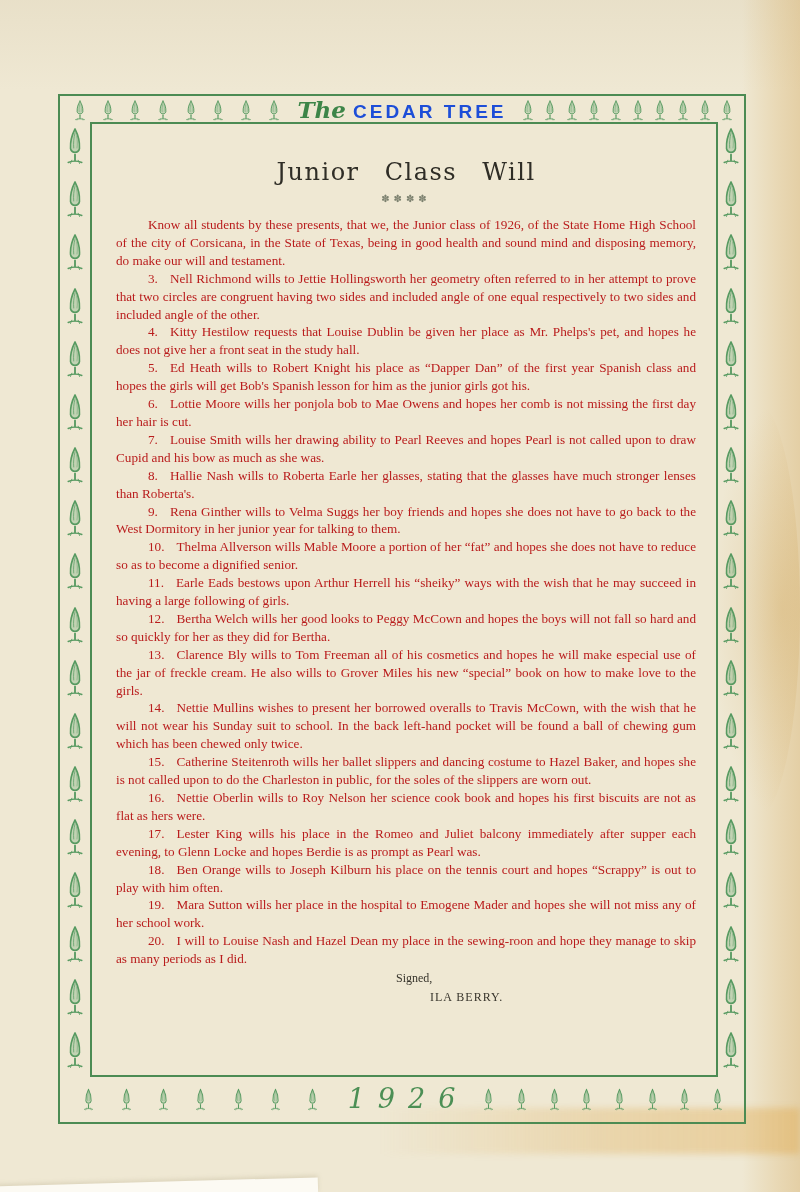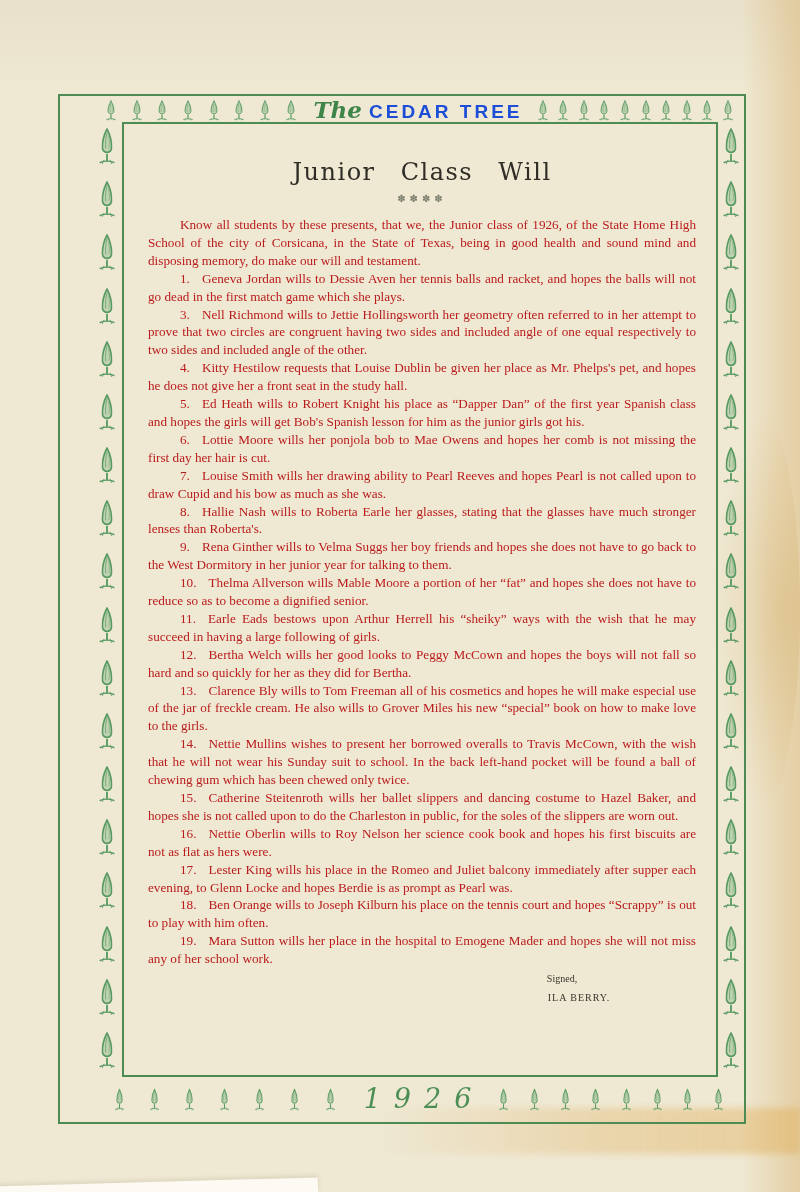--- a/index.html
+++ b/index.html
@@ -27,21 +27,21 @@
     filter:blur(3px); }
   .stain-top-soft { top:0; left:0; width:100%; height:90px;
     background:linear-gradient(to bottom, rgba(226,216,190,0.5), rgba(226,216,190,0)); }
   .corner-sliver { bottom:-6px; left:-12px; width:330px; height:16px; background:#fcfaf3;
     transform:rotate(-1.6deg); box-shadow:0 -2px 4px rgba(190,180,150,0.4); }
 
   
   .outer-frame {
     position:absolute; left:58px; top:94px; width:688px; height:1030px;
     border:2px solid #4c8b53;
-    display:flex; flex-direction:column;padding-left:32px;
+    display:flex; flex-direction:column;
   }
   .masthead-band { height:26px; display:flex; align-items:flex-end; padding:0 6px; }
   .masthead-band .tree-row { flex:1; display:flex; justify-content:space-around; align-items:flex-end; }
   .masthead-title { display:flex; align-items:baseline; gap:7px; padding:0 10px 1px 10px; white-space:nowrap; }
   .masthead-script { font-family:"DejaVu Serif", serif; font-style:italic; font-weight:bold;
     font-size:23px; color:#3d8548; line-height:1; }
   .masthead-caps { font-family:"Liberation Sans", sans-serif; font-weight:bold; font-size:19px;
     letter-spacing:3px; color:#1d4ed8; line-height:1; }
 
   .mid { flex:1; display:flex; min-height:0; }
@@ -67,21 +67,21 @@
 
   
   .doc-title { font-family:"DejaVu Serif", serif; font-weight:normal; text-align:center;
     font-size:24px; letter-spacing:1.5px; word-spacing:16px; color:#2f2d26; margin-top:24px; }
   .ornament { text-align:center; font-size:10px; letter-spacing:4px; color:#7c816f; margin:7px 0 12px 0; }
 
   .bodytext { font-size:13.2px; line-height:17.9px; color:#b91c1c; text-align:justify; }
   .bodytext p { text-indent:32px; margin:0; }
   .bodytext .num { margin-right:12px; }
 
-  .signature { font-size:10px; line-height:19px; color:#38352c; margin-top:1px;text-align:center; }
+  .signature { font-size:12px; line-height:19px; color:#38352c; margin-top:1px; }
   .sig-label { margin-left:280px; }
   .sig-name  { margin-left:314px; letter-spacing:1px; }
 </style>
 </head>
 <body>
 
 <div class="page">
 
   <div class="stain stain-top-soft"></div>
   <div class="stain stain-right-edge"></div>
@@ -499,21 +499,20 @@
 </div>
 
       <div class="inner-frame">
         <h1 class="doc-title">Junior Class Will</h1>
         <div class="ornament">✽✽✽✽</div>
 
         <div class="bodytext">
           <p class="preamble">Know all students by these presents, that we, the Junior class of 1926, of the State Home High School of the city of Corsicana, in the State of Texas, being in good health and sound mind and disposing memory, do make our will and testament.</p>
           <div>
 
-              <p><span class="num">1.</span><span>Geneva Jordan wills to Dessie Aven her tennis balls and racket, and hopes the balls will not go dead in the first match game which she plays.</span></p>
 
 
               <p><span class="num">3.</span><span>Nell Richmond wills to Jettie Hollingsworth her geometry often referred to in her attempt to prove that two circles are congruent having two sides and included angle of one equal respectively to two sides and included angle of the other.</span></p>
 
               <p><span class="num">4.</span><span>Kitty Hestilow requests that Louise Dublin be given her place as Mr. Phelps's pet, and hopes he does not give her a front seat in the study hall.</span></p>
 
               <p><span class="num">5.</span><span>Ed Heath wills to Robert Knight his place as “Dapper Dan” of the first year Spanish class and hopes the girls will get Bob's Spanish lesson for him as the junior girls got his.</span></p>
 
               <p><span class="num">6.</span><span>Lottie Moore wills her ponjola bob to Mae Owens and hopes her comb is not missing the first day her hair is cut.</span></p>
 
@@ -536,20 +535,21 @@
               <p><span class="num">15.</span><span>Catherine Steitenroth wills her ballet slippers and dancing costume to Hazel Baker, and hopes she is not called upon to do the Charleston in public, for the soles of the slippers are worn out.</span></p>
 
               <p><span class="num">16.</span><span>Nettie Oberlin wills to Roy Nelson her science cook book and hopes his first biscuits are not as flat as hers were.</span></p>
 
               <p><span class="num">17.</span><span>Lester King wills his place in the Romeo and Juliet balcony immediately after supper each evening, to Glenn Locke and hopes Berdie is as prompt as Pearl was.</span></p>
 
               <p><span class="num">18.</span><span>Ben Orange wills to Joseph Kilburn his place on the tennis court and hopes “Scrappy” is out to play with him often.</span></p>
 
               <p><span class="num">19.</span><span>Mara Sutton wills her place in the hospital to Emogene Mader and hopes she will not miss any of her school work.</span></p>
 
+              <p><span class="num">20.</span><span>I will to Louise Nash and Hazel Dean my place in the sewing-roon and hope they manage to skip as many periods as I did.</span></p>
             </div>
         </div>
 
         <div class="signature">
           <div class="sig-label">Signed,</div>
           <div class="sig-name">ILA BERRY.</div>
         </div>
       </div>
 
       <div class="tree-col right">

